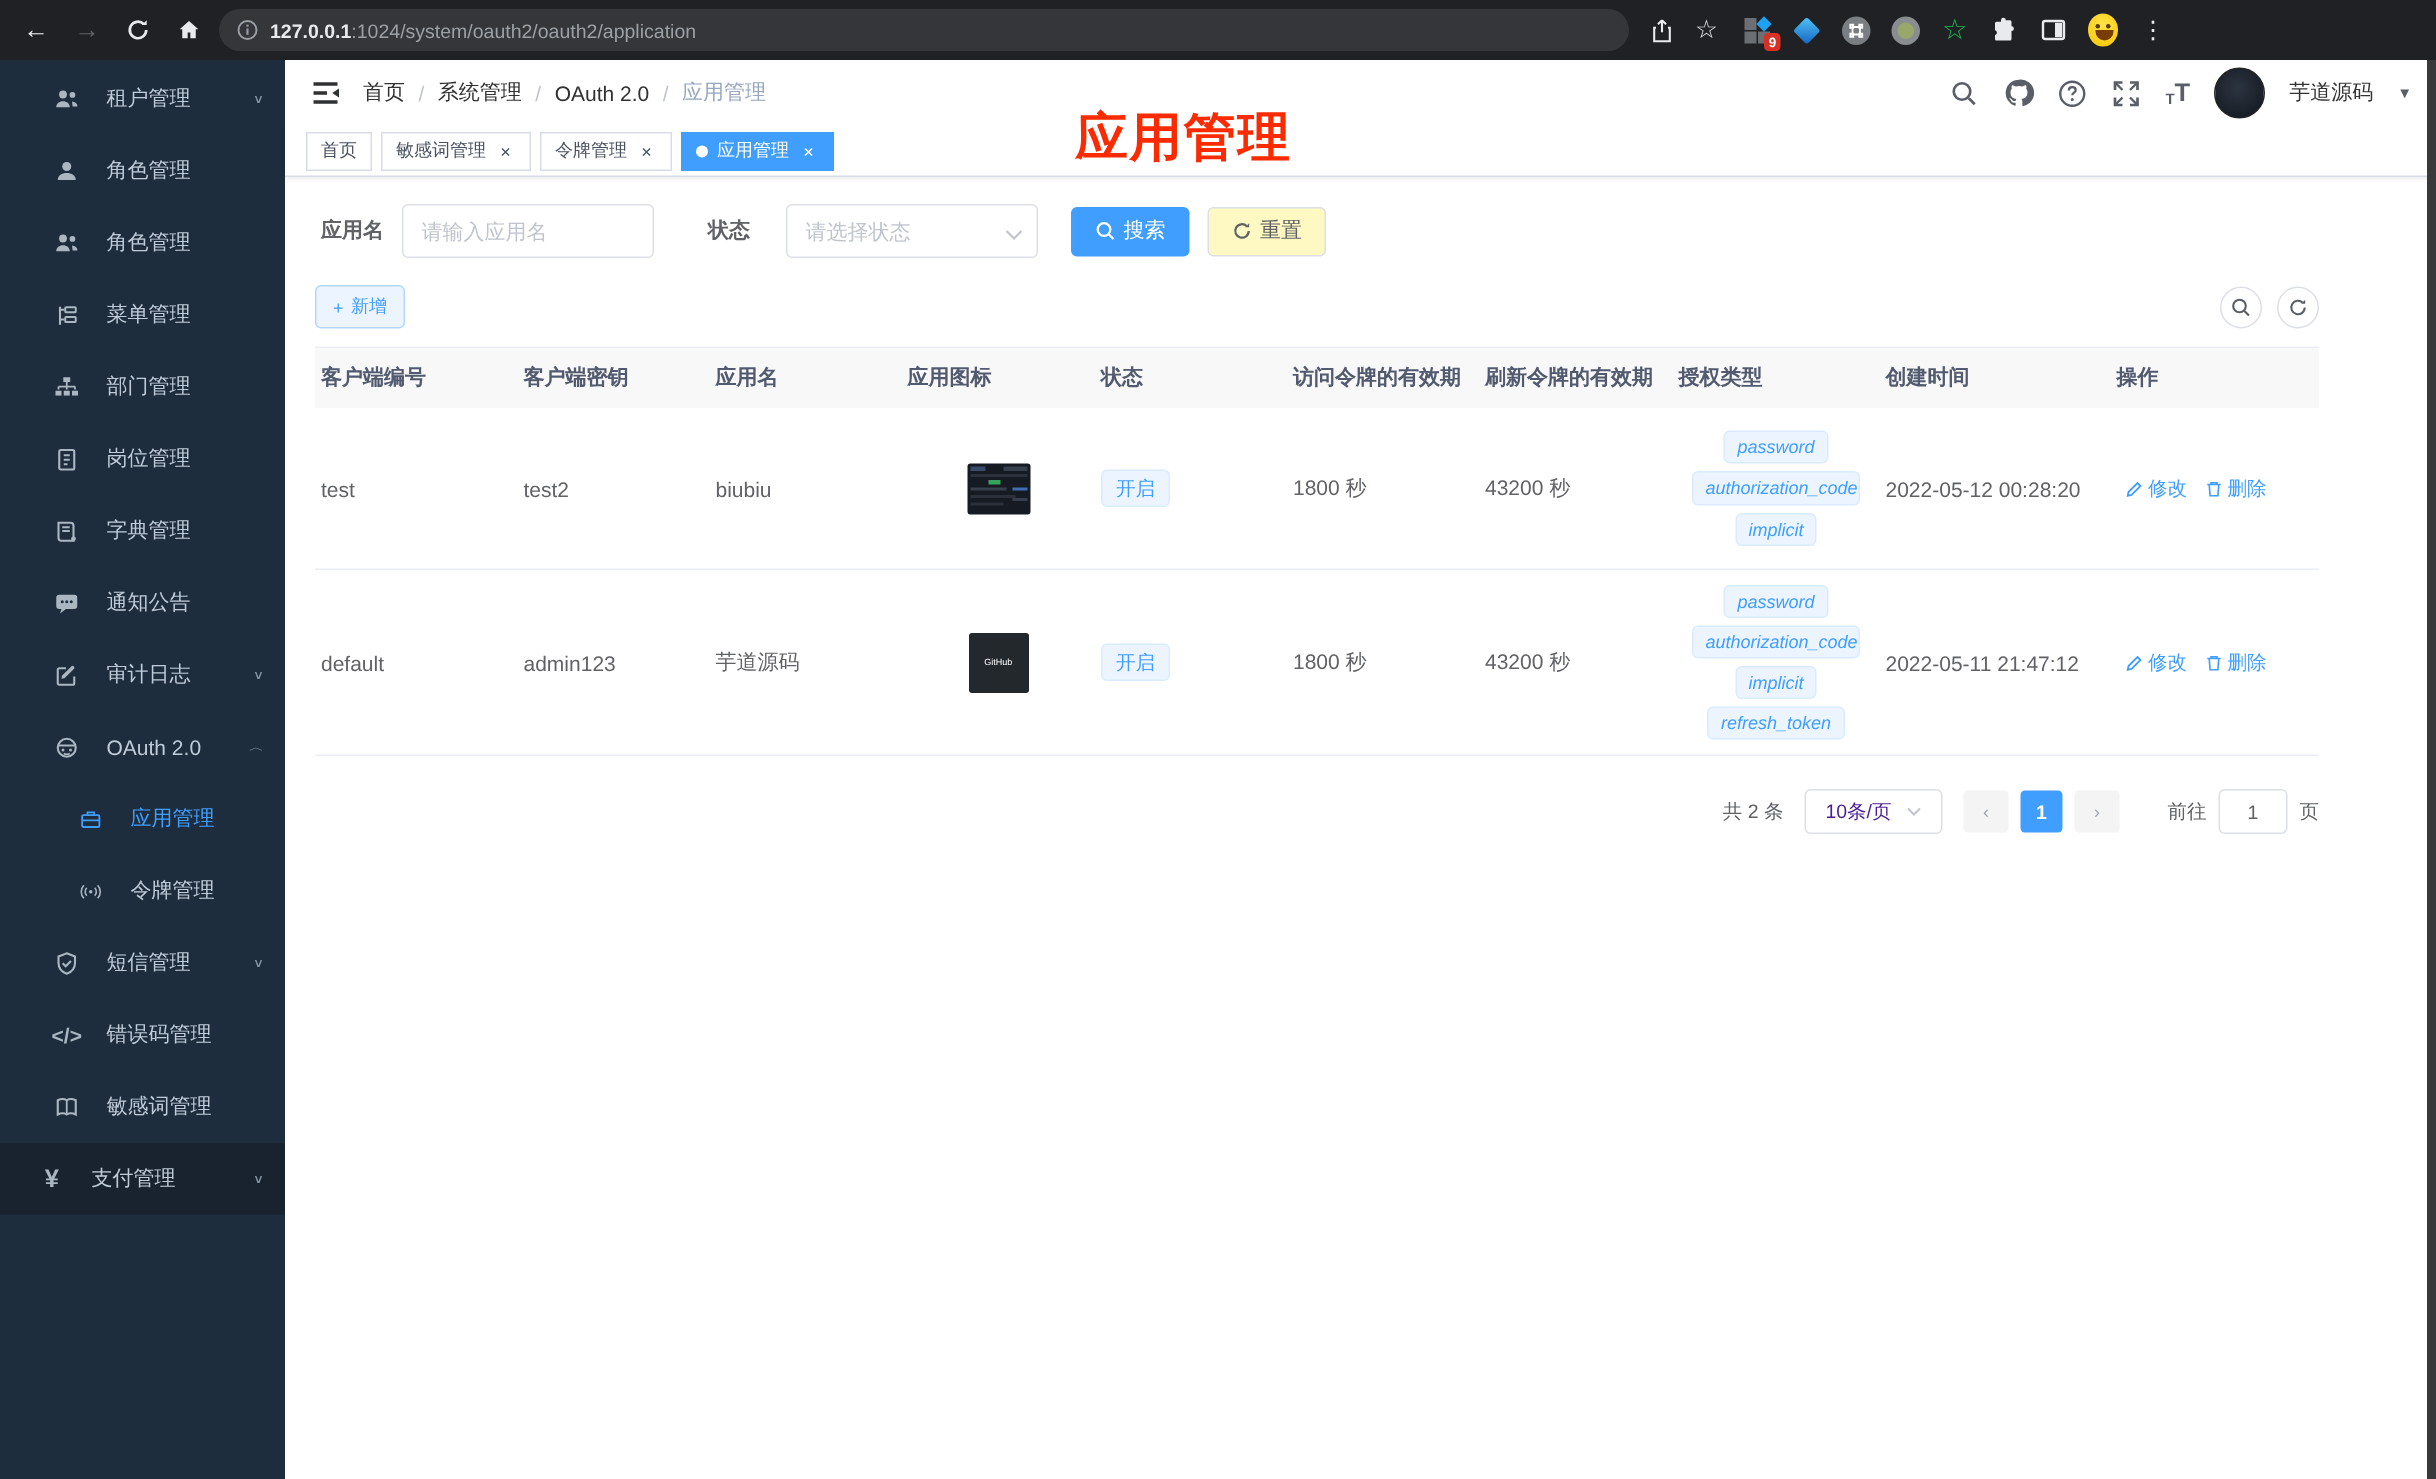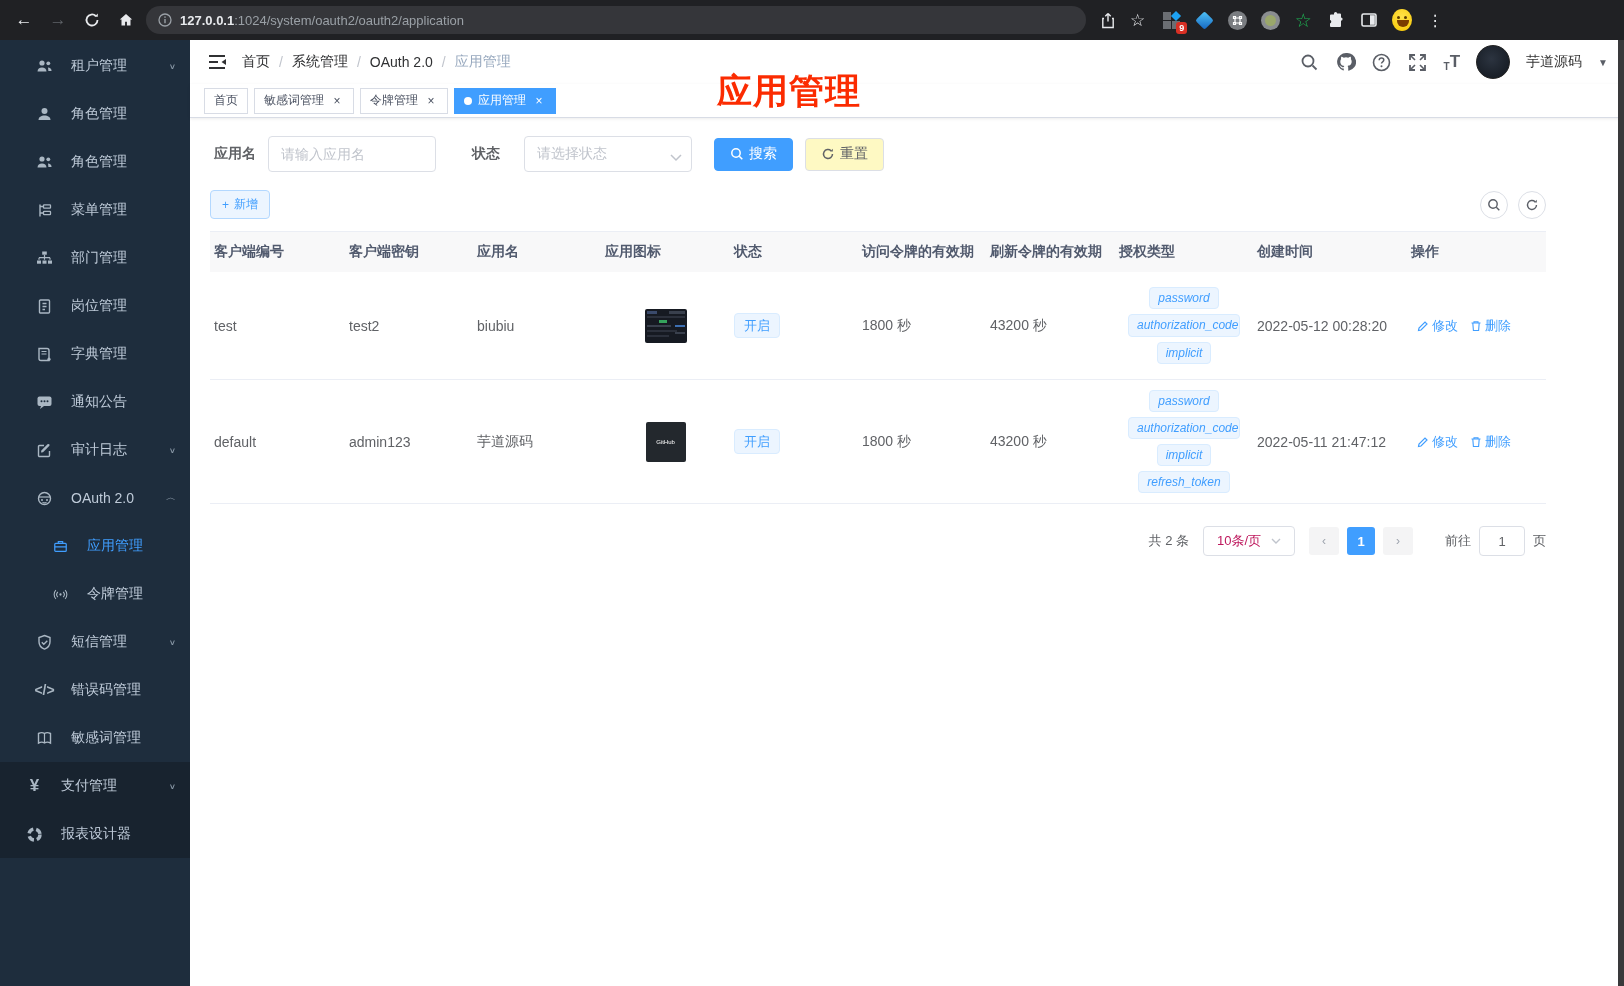--- a/index.html
+++ b/index.html
@@ -83,21 +83,21 @@
 
   
   .content { padding:18px 20px 0 20px; }
   .inner { width:1336px; }
   .query-row { display:flex; align-items:center; gap:12px; margin-bottom:18px; }
   .q-label { font-size:14px; color:#606266; font-weight:bold; margin-left:4px; }
   .q-input { width:168px; height:36px; border:1px solid #dcdfe6; border-radius:4px; padding:0 12px; font-size:14px;
     color:#606266; outline:none; }
   .q-input::placeholder { color:#c0c4cc; }
   .sel-wrap { position:relative; margin-left:12px; }
-  .sel-wrap .q-input { width:168px; padding-right:16px;font-family:Liberation Serif, serif; }
+  .sel-wrap .q-input { width:168px; padding-right:16px; }
   .sel-caret { position:absolute; right:10px; top:12px; color:#c0c4cc; }
   .btn { height:33px; border-radius:4px; font-size:14px; display:inline-flex; align-items:center; gap:5px;
     padding:0 15px; cursor:pointer; border:1px solid #dcdfe6; background:#fef9c3; color:#606266; }
   .btn.primary { background:#409eff; border-color:#409eff; color:#fff; }
   .btn.plain-blue { background:#ecf5ff; border-color:#b3d8ff; color:#409eff; height:29px; font-size:12px; padding:0 11px; }
   .toolbar-row { display:flex; align-items:center; margin-bottom:12px; }
   .tool-circles { margin-left:auto; display:flex; gap:10px; }
   .circ { width:28px; height:28px; border-radius:50%; border:1px solid #dcdfe6; background:#fff; display:flex;
     align-items:center; justify-content:center; color:#5a5e66; cursor:pointer; }
 
@@ -115,21 +115,21 @@
   .grant-col .tag { font-size:12px; padding:2px 8px; max-width:112px; overflow:hidden; white-space:nowrap;font-style:italic; }
   .app-thumb1 { width:42px; height:34px; background:#161a22; border-radius:2px; margin:0 auto; position:relative; overflow:hidden; }
   .app-thumb1 i { position:absolute; display:block; }
   .app-thumb2 { width:40px; height:40px; background:#23282d; border-radius:2px; margin:0 auto; display:flex;
     align-items:center; justify-content:center; color:#fff; font-size:6px; }
   .op-link { color:#409eff; font-size:13px; display:inline-flex; align-items:center; gap:3px; cursor:pointer; margin:0 6px; }
 
   
   .pager { display:flex; align-items:center; justify-content:flex-end; gap:14px; margin-top:22px; font-size:13px; color:#606266; }
   .psel { width:92px; height:30px; border:1px solid #dcdfe6; border-radius:4px; display:flex; align-items:center;
-    justify-content:center; gap:10px; color:#be185d; cursor:pointer; }
+    justify-content:center; gap:10px; color:#4c1d95; cursor:pointer; }
   .pg-btn { width:30px; height:28px; border-radius:3px; background:#f4f4f5; color:#9da3ad; display:flex;
     align-items:center; justify-content:center; cursor:pointer; font-size:12px; }
   .pg-cur { width:28px; height:28px; border-radius:3px; background:#409eff; color:#fff; display:flex;
     align-items:center; justify-content:center; font-weight:bold; cursor:pointer; }
   .goto-input { width:46px; height:30px; border:1px solid #dcdfe6; border-radius:4px; text-align:center;
     font-size:13px; color:#606266; outline:none; }
   .pg-group { display:flex; align-items:center; gap:8px; }
 
   .win-scrollbar { position:absolute; right:0; top:0; width:6px; height:100%; background:#39393b; }
 </style>
@@ -368,28 +368,20 @@
               <path d="M8.5 3.5V13" stroke="#aab7c3" stroke-width="1.2"></path>
             </svg>
           </span>
         <span class="lbl">敏感词管理</span>
       </div>
       <div class="sect2">
         <div class="m-item">
           <span class="mi glyph-ic" style="font-size:17px">¥</span>
           <span class="lbl">支付管理</span>
           <span class="arrow">∨</span>
-        </div>
-        <div class="m-item">
-          <span class="mi">
-              <svg width="17" height="17" viewBox="0 0 17 17">
-                <circle cx="8.5" cy="8.5" r="5.5" fill="none" stroke="#aab7c3" stroke-width="3.4" stroke-dasharray="6 3"></circle>
-              </svg>
-            </span>
-          <span class="lbl">报表设计器</span>
         </div>
       </div>
     </div>
   </div>
 
   <div class="main">
     <div class="annotation">应用管理</div>
 
     <div class="navbar">
       <span class="hamburger">

